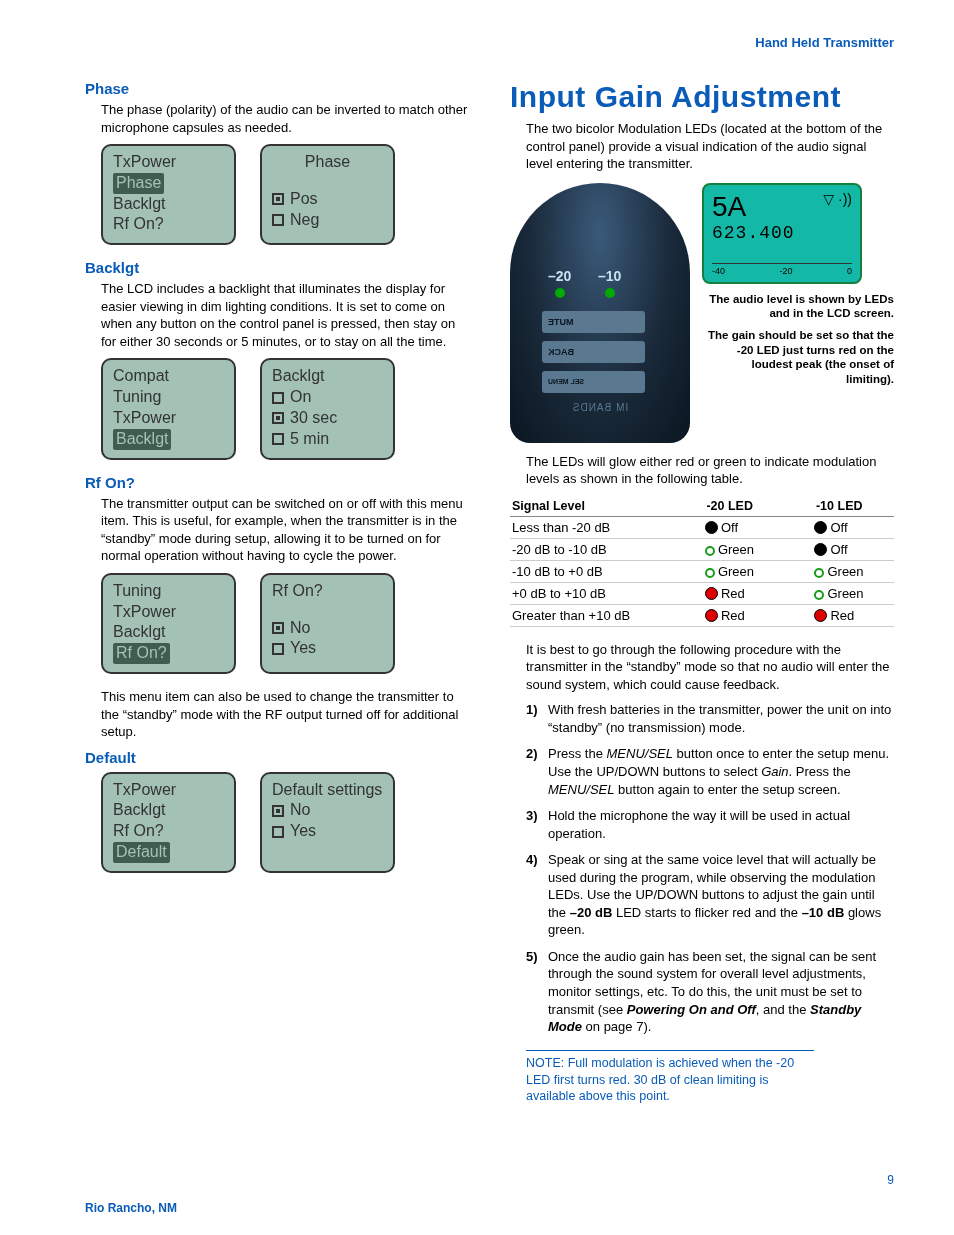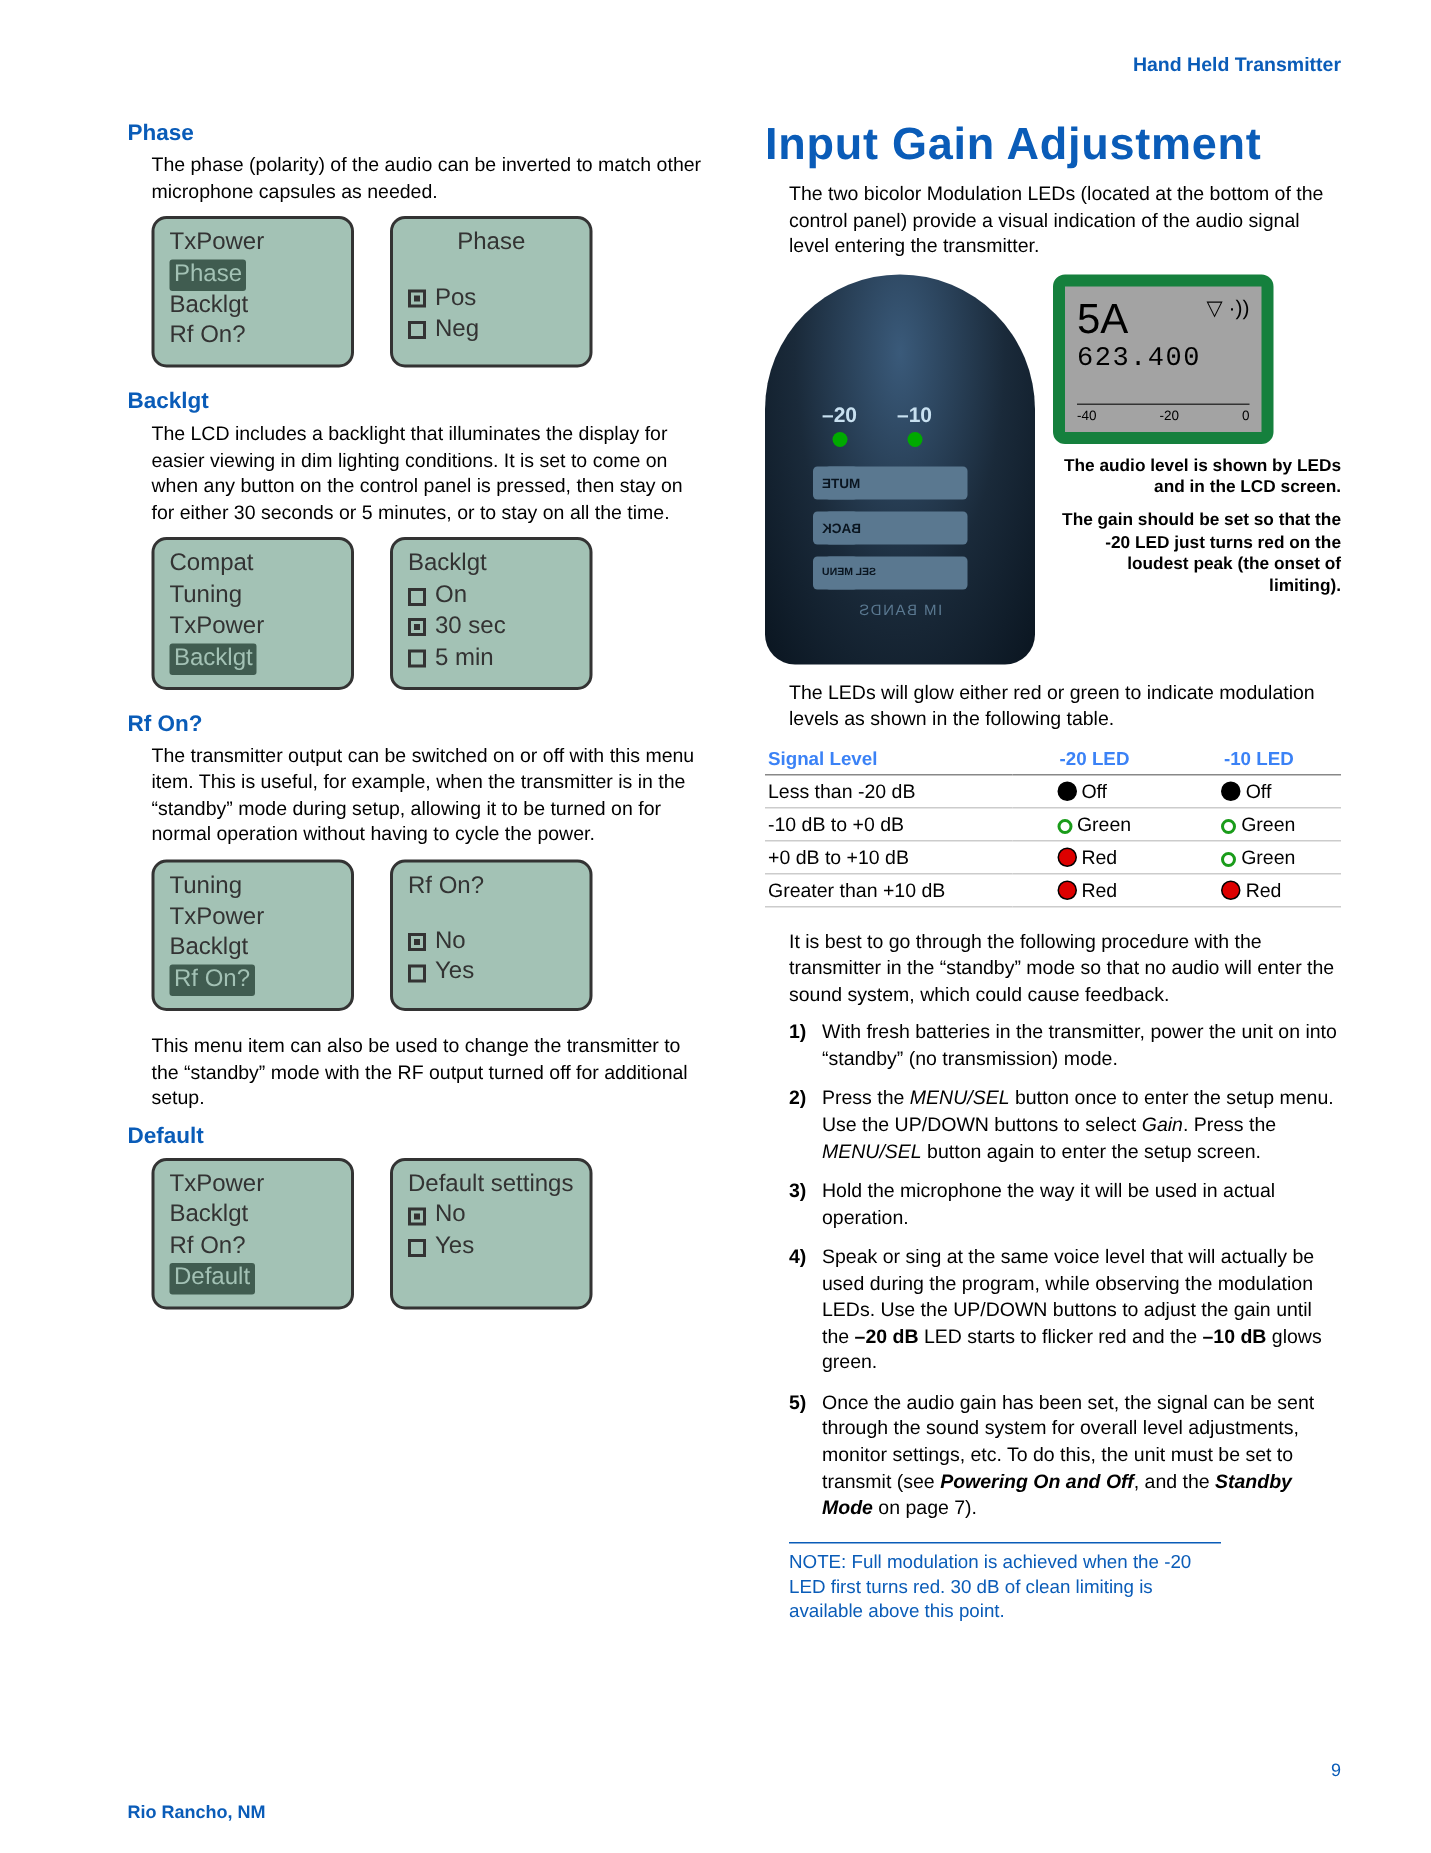--- a/index.html
+++ b/index.html
@@ -60,29 +60,29 @@
   .device-img .l1 { left:45px; }
   .device-img .l2 { left:95px; }
   .device-img .stripe { position:absolute; left:32px; right:45px; height:22px; background:#5a7890; border-radius:3px; display:flex; align-items:center; justify-content:flex-end; padding-right:6px; color:#0a1520; font-size:9px; font-weight:bold; transform:scaleX(-1);}
   .device-img .s1 { top:128px; }
   .device-img .s2 { top:158px; }
   .device-img .s3 { top:188px; }
   .device-img .arrowbox { position:absolute; width:22px; height:22px; background:#5a7890; border-radius:3px; left:40px; display:flex; align-items:center; justify-content:center; }
   .device-img .a1 { top:128px; } .device-img .a2 { top:158px; } .device-img .a3 { top:188px; }
   .device-img .brand { position:absolute; bottom:30px; left:0; right:0; text-align:center; color:#5a7890; font-size:10px; transform:scaleX(-1); letter-spacing:1px;}
   .lcd-large {
-    border: 8px solid #15803d; border-radius:8px; background:#a3a3a3;
-    width:147px; padding:6px 8px; font-family: Arial;
+    border: 2px solid #15803d; border-radius:8px; background:#14b8a6;
+    width:160px; padding:6px 8px; font-family: Arial;
   }
   .lcd-large .screen-top { font-size:28px; display:flex; justify-content:space-between; align-items:flex-start;}
   .lcd-large .freq { font-size:18px; letter-spacing:1px;font-family:Liberation Mono, monospace; }
   .lcd-large .meter { border-top:1px solid #333; margin-top:20px; padding-top:2px; display:flex; justify-content:space-between; font-size:9px;}
   .caption { font-size:11.5px; font-weight:bold; text-align:right; line-height:1.25; margin-top:8px;}
   table.sig { width:100%; border-collapse:collapse; font-size:13px; margin:6px 0 14px 0;}
-  table.sig th { color:#3b82f6; text-align:left; padding:3px 2px; border-bottom:1px solid #888; font-size:12.5px;}
+  table.sig th { color:#000000; text-align:left; padding:3px 2px; border-bottom:1px solid #888; font-size:12.5px;}
   table.sig th:nth-child(2), table.sig th:nth-child(3){ text-align:center; }
   table.sig td { padding:3px 2px; border-bottom:1px solid #ccc; }
   table.sig td:nth-child(2), table.sig td:nth-child(3){ text-align:left; padding-left:30px; white-space:nowrap;}
   .dot { display:inline-block; width:13px; height:13px; border-radius:50%; vertical-align:-2px; margin-right:3px; border:1.5px solid #000;}
   .dot.off { background:#000; }
   .dot.g { background:#fff; border:2.5px solid #1a9c1a; width:10px; height:10px;}
   .dot.r { background:#d00; border:1.5px solid #000;}
   ol.steps { list-style:none; margin-left:16px; counter-reset: step; }
   ol.steps li { font-size:13px; line-height:1.35; margin-bottom:9px; padding-left:22px; position:relative;}
   ol.steps li::before { counter-increment: step; content: counter(step) ")"; font-weight:bold; position:absolute; left:0; }
@@ -293,20 +293,25 @@
         <th>-10 LED</th>
       </tr>
         </thead>
       <tbody id="sig-body">
           <tr>
             <td>Less than -20 dB</td>
             <td><span class="dot off"></span>Off</td>
             <td><span class="dot off"></span>Off</td>
           </tr>
           <tr>
+            <td>-20 dB to -10 dB</td>
+            <td><span class="dot g"></span>Green</td>
+            <td><span class="dot off"></span>Off</td>
+          </tr>
+          <tr>
             <td>-10 dB to +0 dB</td>
             <td><span class="dot g"></span>Green</td>
             <td><span class="dot g"></span>Green</td>
           </tr>
           <tr>
             <td>+0 dB to +10 dB</td>
             <td><span class="dot r"></span>Red</td>
             <td><span class="dot g"></span>Green</td>
           </tr>
           <tr>

